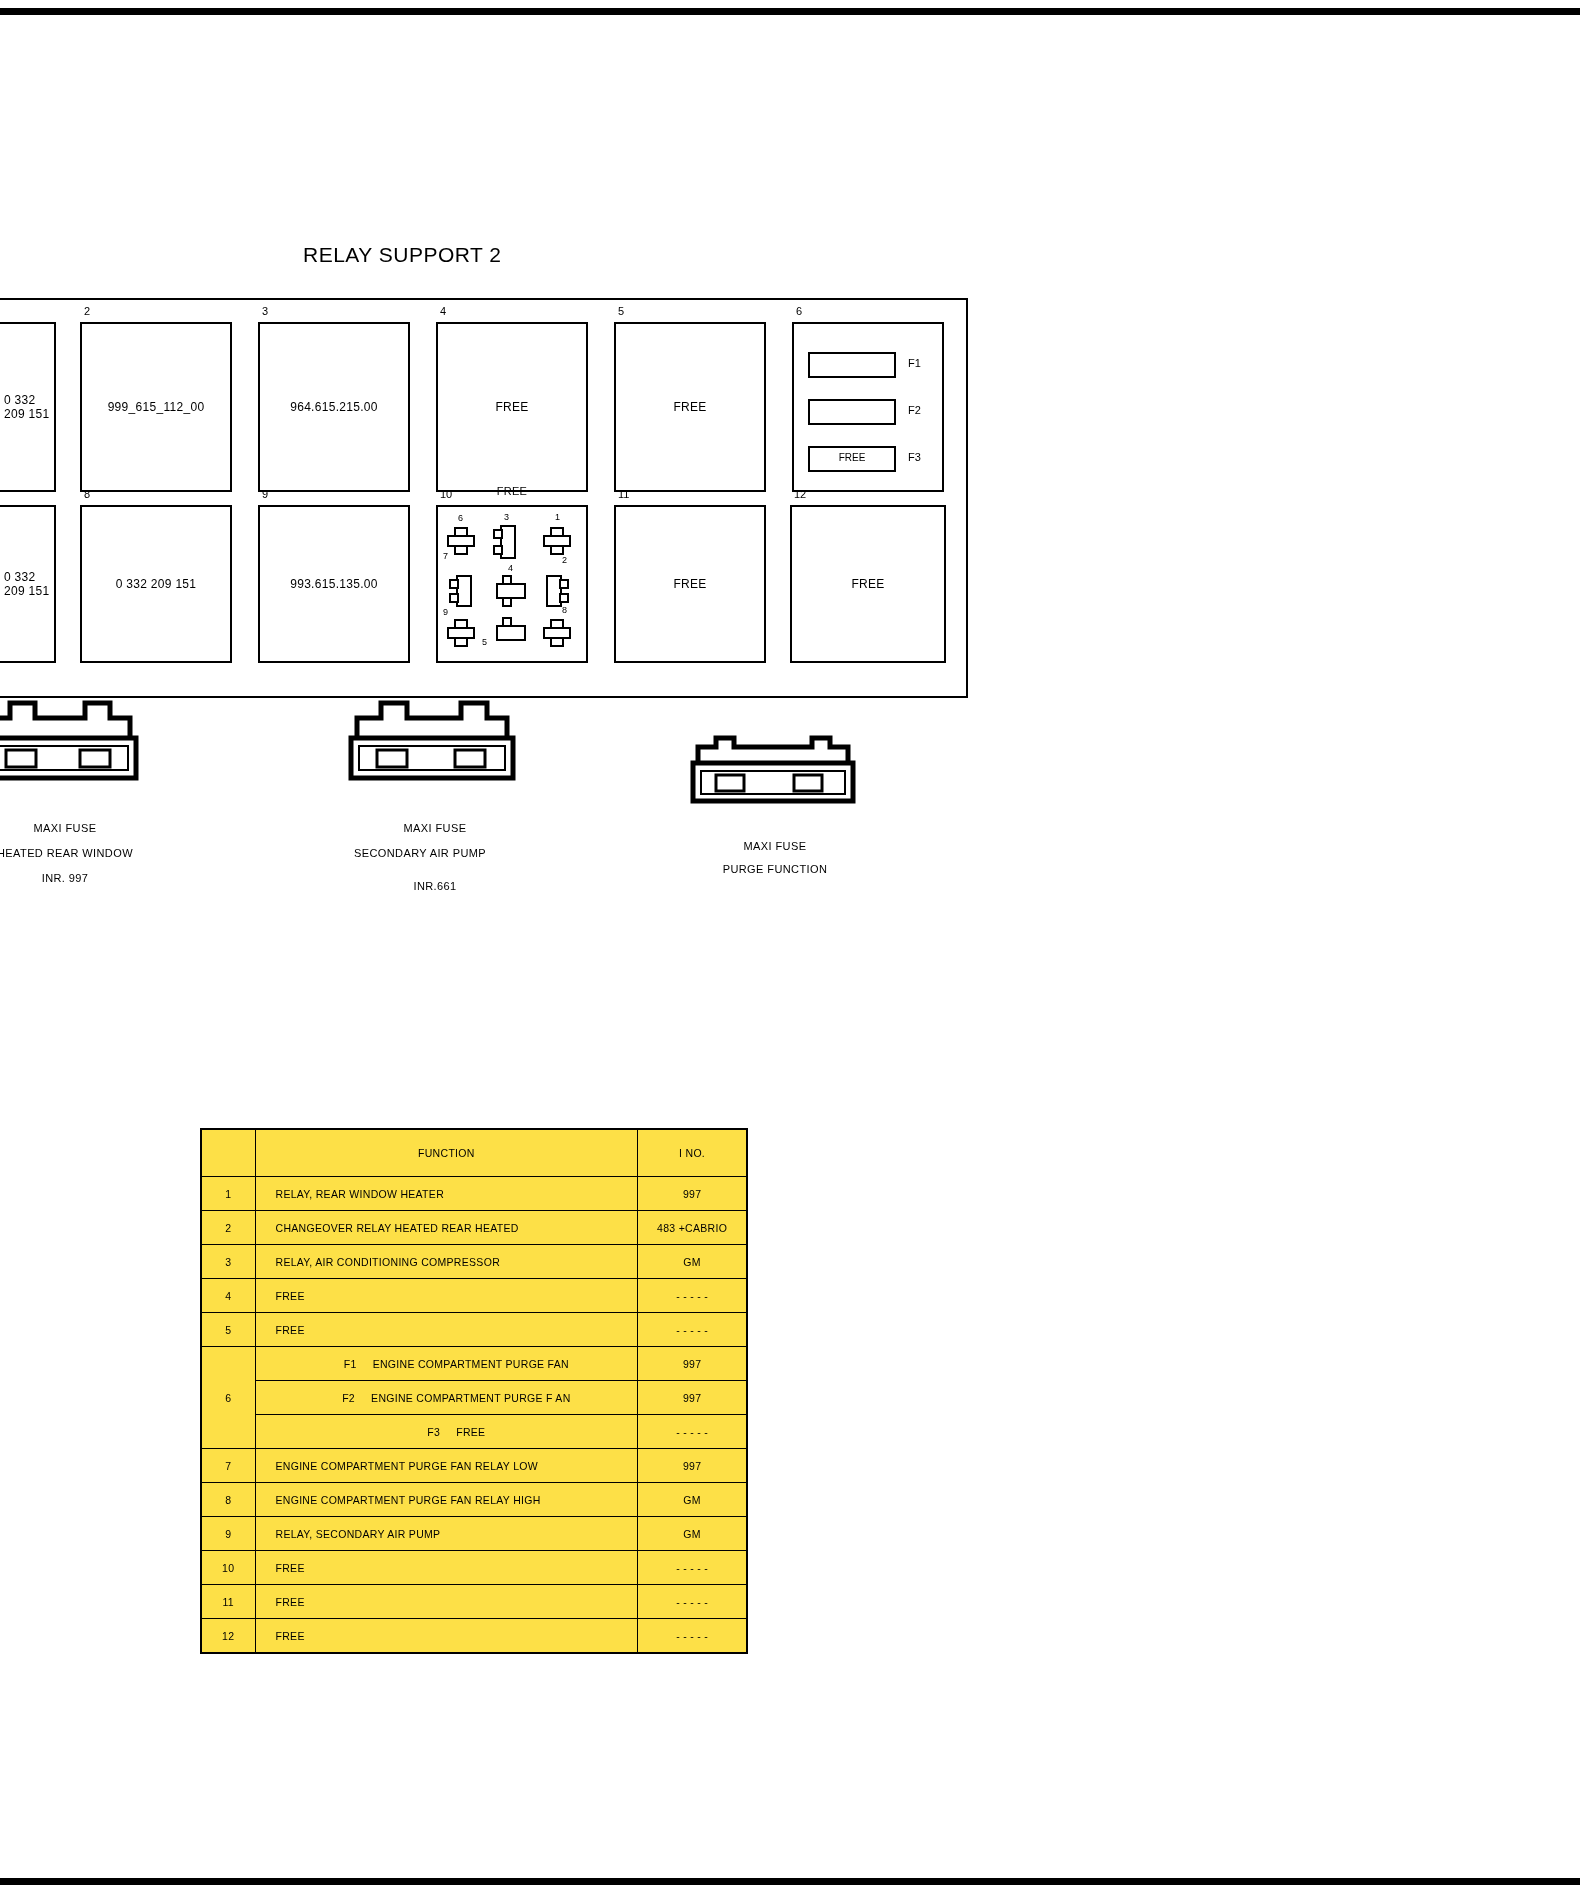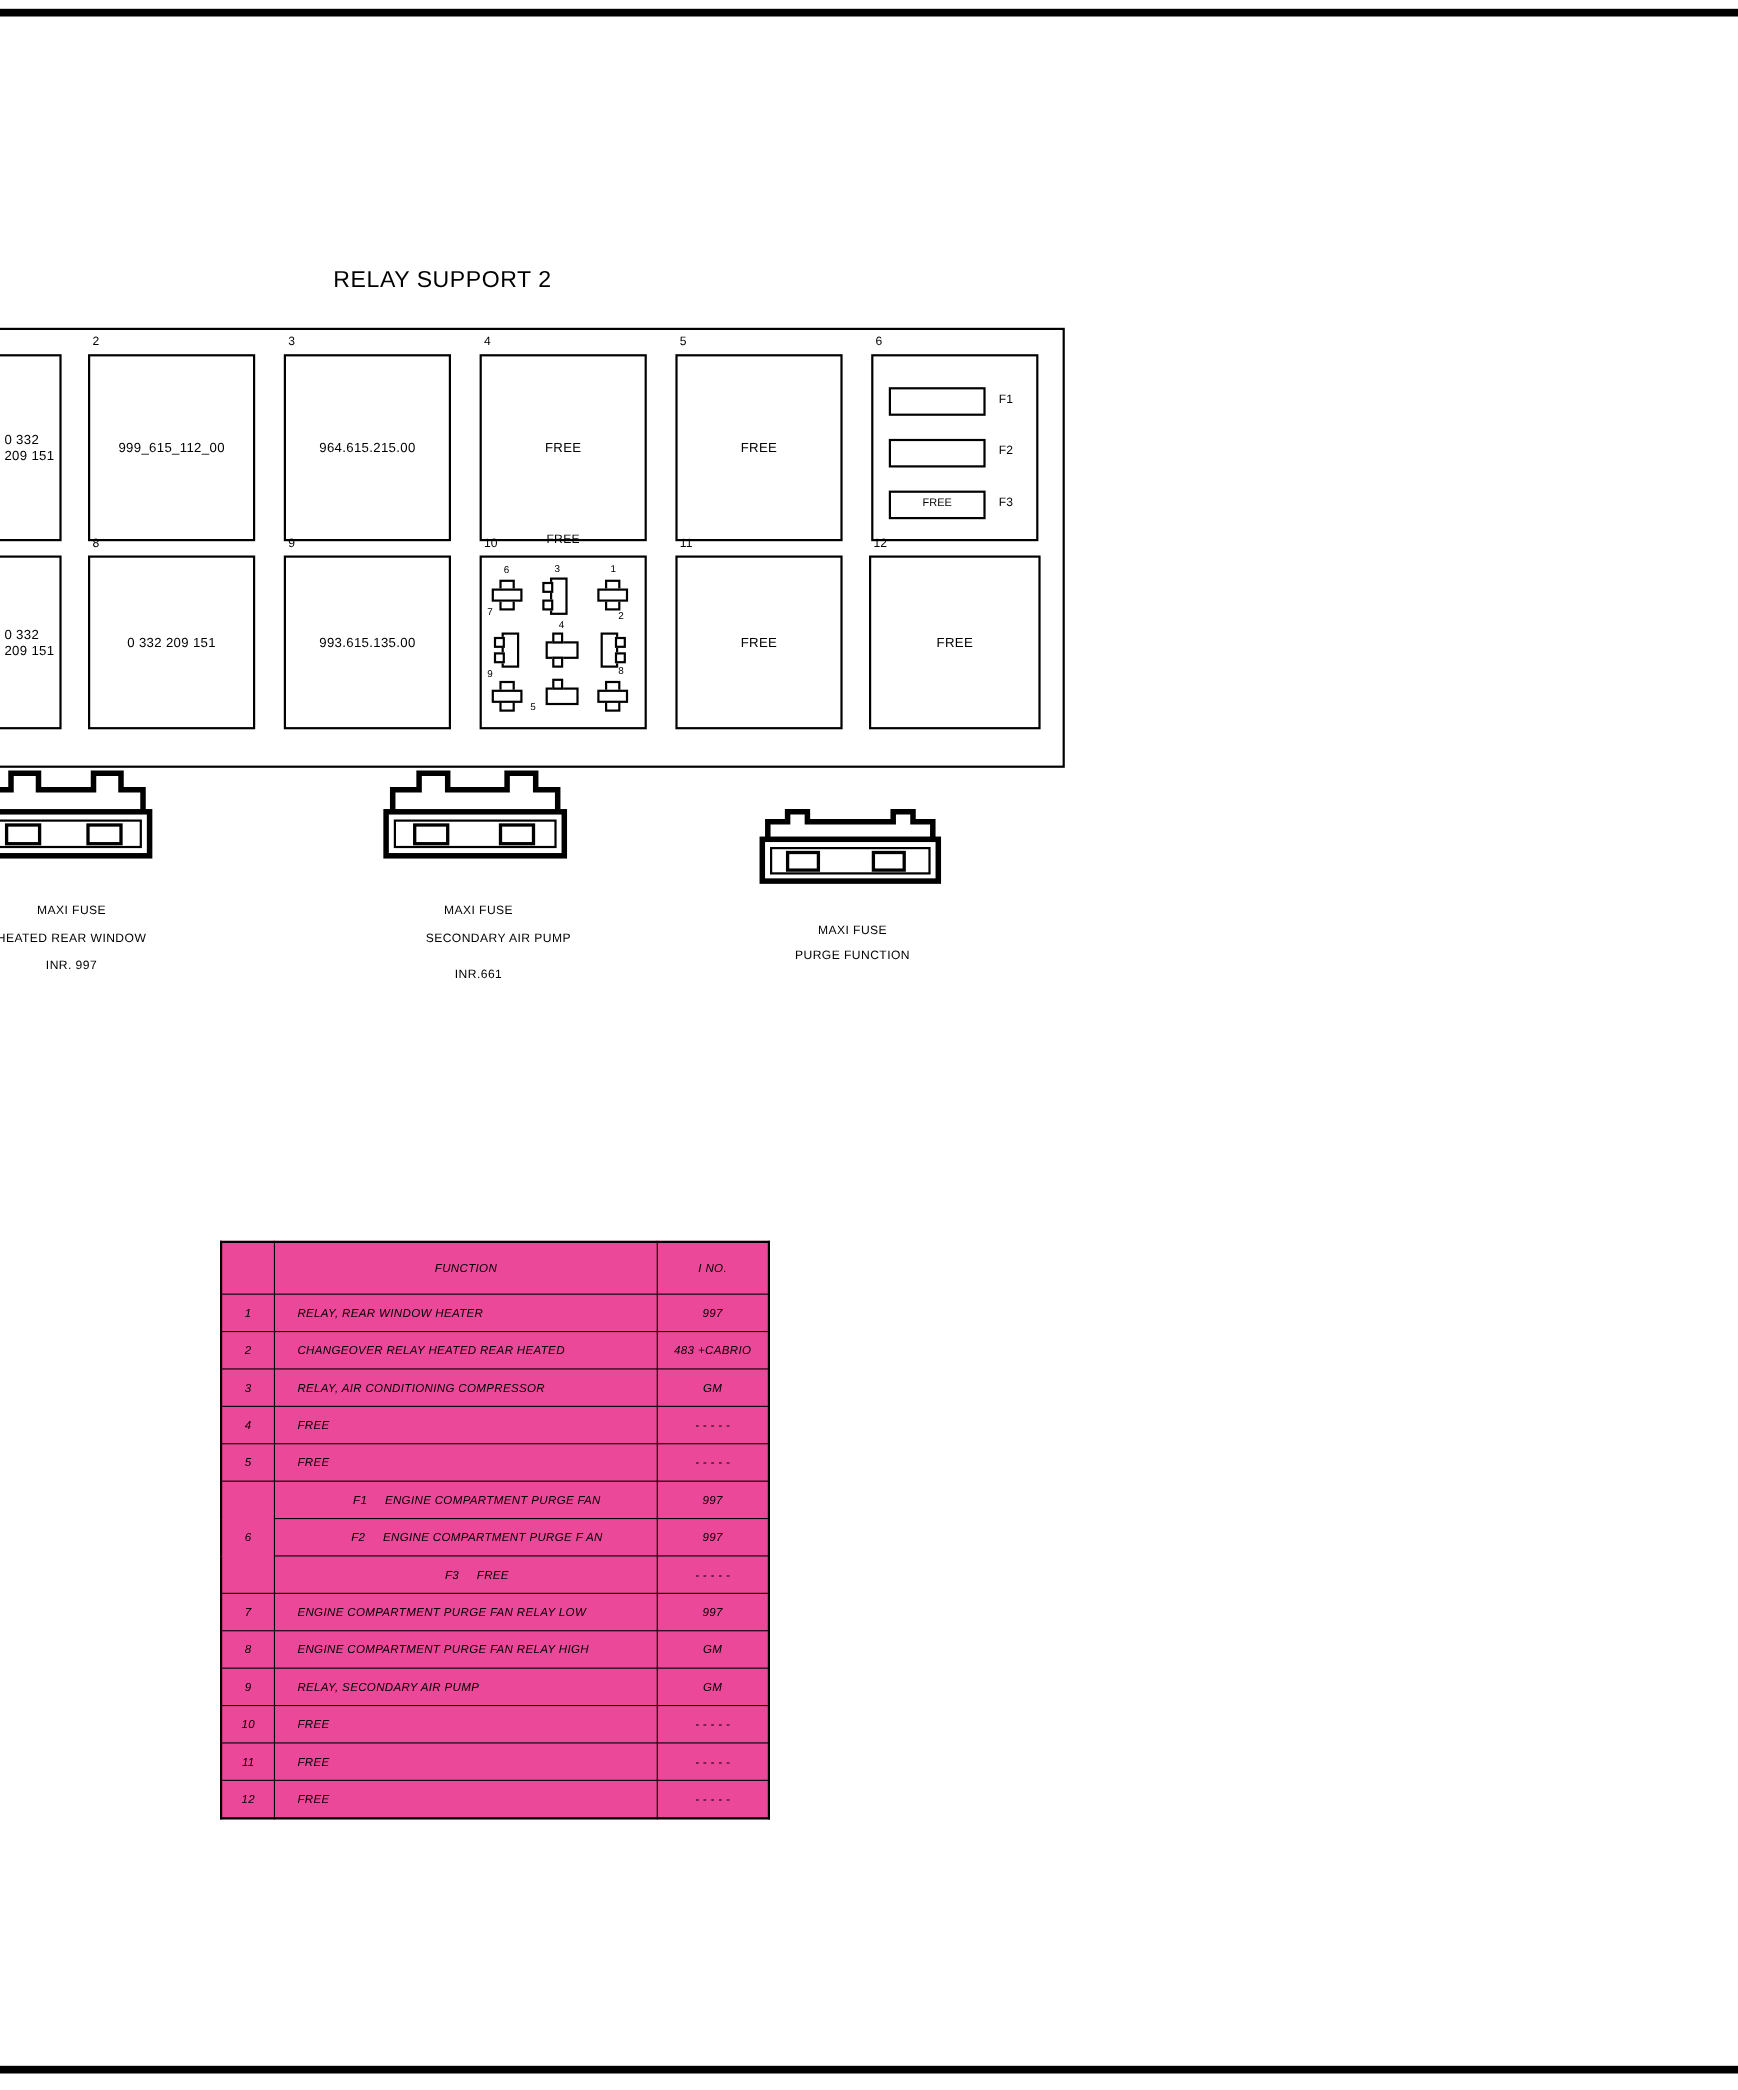--- a/index.html
+++ b/index.html
@@ -117,26 +117,25 @@
     font-size: 11px;
     letter-spacing: 0.4px;
     white-space: nowrap;
   }
 
   
   .legend {
     position: absolute;
     left: 200px;
     top: 1128px;
-    width: 500px;
+    width: 548px;
     border: 2px solid #000;
     box-sizing: border-box;
     border-collapse: collapse;
-    background: #ec4899;
-    font-style: italic;
+    background: #fde047;
   }
   .legend td, .legend th {
     border: 1px solid #000;
     font-size: 10.5px;
     font-weight: normal;
     padding: 0;
     height: 33px;
     letter-spacing: 0.3px;
   }
   .legend .c-num {
@@ -313,21 +312,21 @@
 <div class="maxi" style="left:345px; top:698px;">
   <svg width="180" height="110" viewBox="0 0 180 110">
     <path d="M12,40 L12,20 L36,20 L36,5 L62,5 L62,20 L116,20 L116,5 L142,5 L142,20 L162,20 L162,40" fill="none" stroke="#000" stroke-width="5"></path>
     <rect x="6" y="40" width="162" height="40" fill="none" stroke="#000" stroke-width="5"></rect>
     <rect x="14" y="48" width="146" height="24" fill="none" stroke="#000" stroke-width="2"></rect>
     <rect x="32" y="52" width="30" height="17" fill="none" stroke="#000" stroke-width="3"></rect>
     <rect x="110" y="52" width="30" height="17" fill="none" stroke="#000" stroke-width="3"></rect>
   </svg>
 </div>
 <div class="maxi-caption" style="left:370px; top:822px; width:130px;">MAXI FUSE</div>
-<div class="maxi-caption" style="left:348px; top:847px; width:210px;">SECONDARY AIR PUMP</div>
+<div class="maxi-caption" style="left:315px; top:847px; width:210px;">SECONDARY AIR PUMP</div>
 <div class="maxi-caption" style="left:370px; top:880px; width:130px;">INR.661</div>
 
 <div class="maxi" style="left:690px; top:735px;">
   <svg width="170" height="70" viewBox="0 0 170 70">
     <path d="M8,28 L8,12 L26,12 L26,3 L44,3 L44,12 L122,12 L122,3 L140,3 L140,12 L158,12 L158,28" fill="none" stroke="#000" stroke-width="5"></path>
     <rect x="3" y="28" width="160" height="38" fill="none" stroke="#000" stroke-width="5"></rect>
     <rect x="11" y="36" width="144" height="23" fill="none" stroke="#000" stroke-width="2"></rect>
     <rect x="26" y="40" width="28" height="16" fill="none" stroke="#000" stroke-width="3"></rect>
     <rect x="104" y="40" width="28" height="16" fill="none" stroke="#000" stroke-width="3"></rect>
   </svg>

